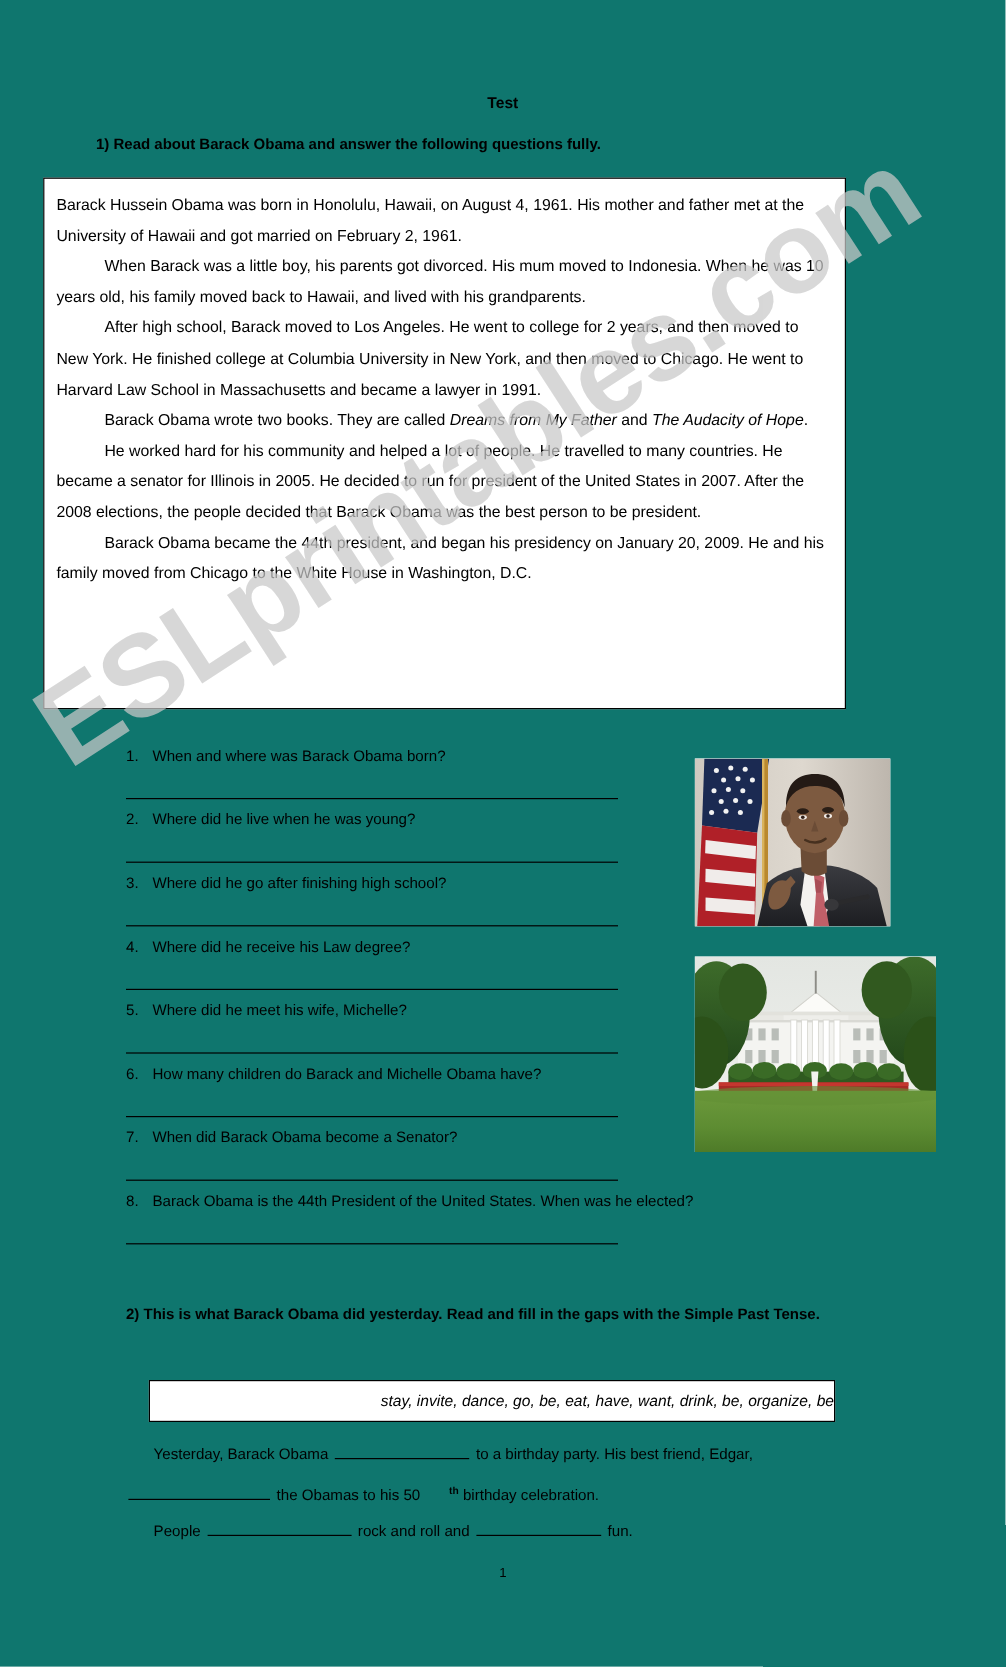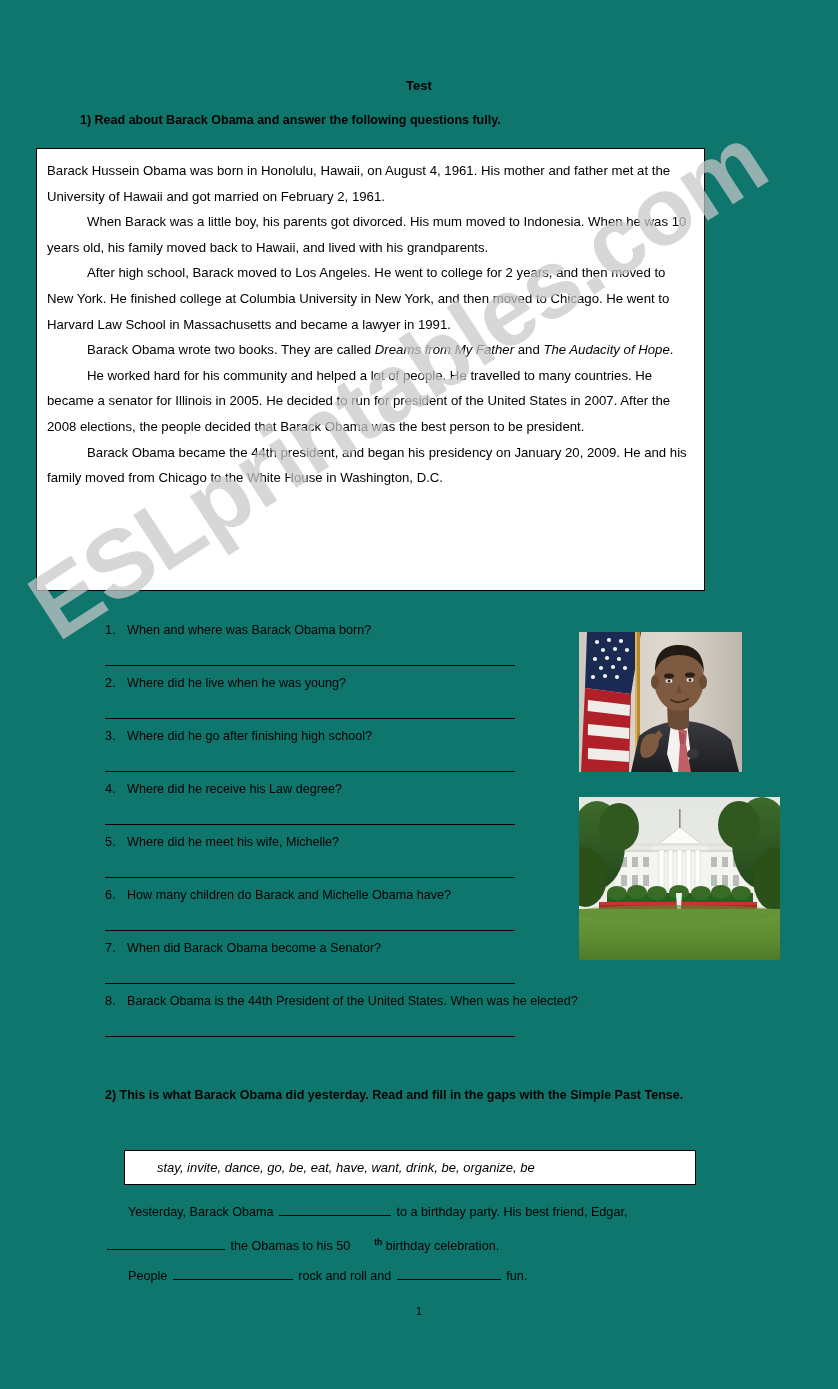--- a/index.html
+++ b/index.html
@@ -165,20 +165,21 @@
     border: 1px solid #000000;
     box-sizing: border-box;
     z-index: 6;
     background: #ffffff;
   }
   #wordbank-text {
     font-size: 13px;
     font-style: italic;
     line-height: 33px;
     padding-left: 32px;
+    text-align: right;
   }
   #gapfill {
     position: absolute;
     left: 105px;
     top: 1197px;
     width: 620px;
     z-index: 6;
   }
   .gap-line {
     font-size: 12.6px;

